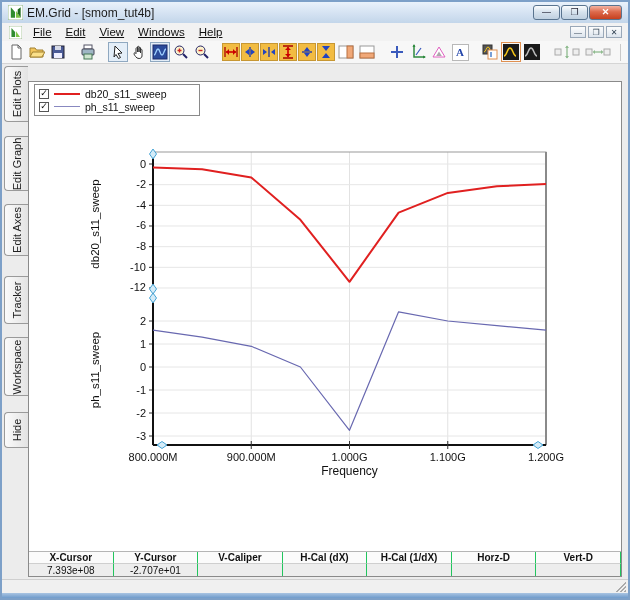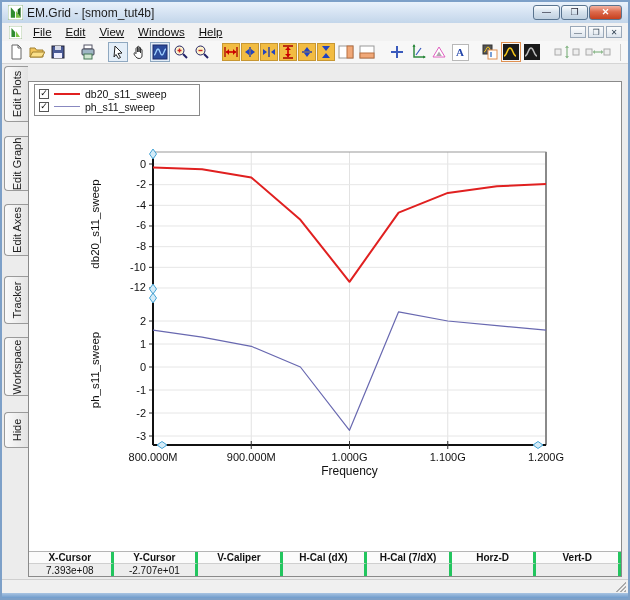--- a/index.html
+++ b/index.html
@@ -41,21 +41,21 @@
   
   .legend{position:absolute;left:5px;top:2px;width:166px;box-sizing:border-box;background:#fff;border:1px solid #8a8a8a;padding:2px 4px;}
   .lrow{display:flex;align-items:center;gap:5px;height:13px;}
   .chk{width:10px;height:10px;box-sizing:border-box;border:1px solid #555;background:#fff;display:flex;align-items:center;justify-content:center;font-size:9px;line-height:1;color:#111;}
   .lline{width:26px;height:0;border-top:2px solid #e02020;}
   .lline.thin{border-top:1px solid #8888c0;}
   .llabel{font-size:10.5px;color:#111;}
   
   .ctable{position:absolute;left:0;right:0;bottom:1px;height:24px;box-sizing:border-box;border-top:1px solid #b5b5b5;}
   .crow{display:grid;grid-template-columns:repeat(7,1fr);height:12px;}
-  .ccell{box-sizing:border-box;border-right:3px solid #22c55e;display:flex;align-items:center;justify-content:center;font-size:10px;color:#111;overflow:hidden;}
+  .ccell{box-sizing:border-box;border-right:1px solid #22c55e;display:flex;align-items:center;justify-content:center;font-size:10px;color:#111;overflow:hidden;}
   .crow.head .ccell{font-weight:bold;background:#fbfbfb;border-bottom:1px solid #cfcfcf;}
   .crow.vals .ccell{background:#ededed;}
   
   .statusbar{position:absolute;left:0;right:0;top:577px;height:14px;background:#f0f0f0;border-top:1px solid #cfcfcf;}
   .grip{position:absolute;right:2px;bottom:2px;width:10px;height:10px;background:
     linear-gradient(135deg,transparent 50%,#aaa 50%,#aaa 60%,transparent 60%,transparent 70%,#aaa 70%,#aaa 80%,transparent 80%,transparent 90%,#aaa 90%);}
   .bottom-edge{position:absolute;left:0;right:0;bottom:0;height:5px;background:linear-gradient(#a9c4e2,#6f9bcb);}
 </style>
 </head>
 <body>
@@ -384,21 +384,21 @@
         <span class="llabel">ph_s11_sweep</span>
       </div>
     </div>
 
     <div class="ctable">
       <div class="crow head">
         <div class="ccell">X-Cursor</div>
         <div class="ccell">Y-Cursor</div>
         <div class="ccell">V-Caliper</div>
         <div class="ccell">H-Cal (dX)</div>
-        <div class="ccell">H-Cal (7/dX)</div>
+        <div class="ccell">H-Cal (1/dX)</div>
         <div class="ccell">Horz-D</div>
         <div class="ccell">Vert-D</div>
       </div>
       <div class="crow vals">
         <div class="ccell">7.393e+08</div>
         <div class="ccell">-2.707e+01</div>
         <div class="ccell"></div>
         <div class="ccell"></div>
         <div class="ccell"></div>
         <div class="ccell"></div>

